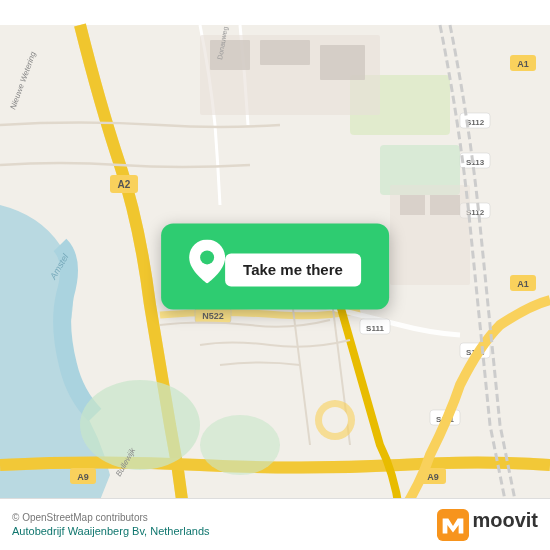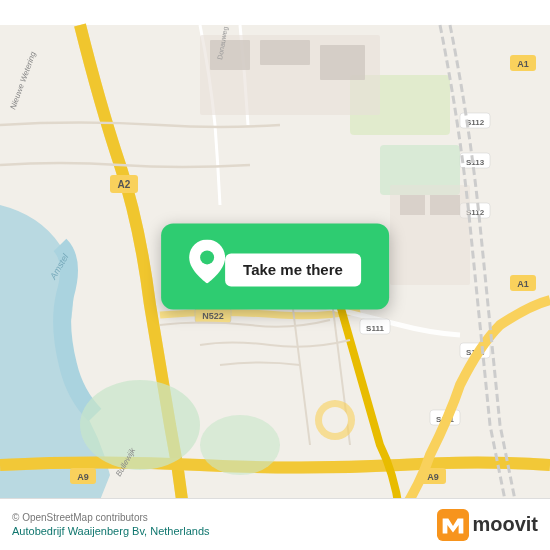--- a/index.html
+++ b/index.html
@@ -57,21 +57,21 @@
 
     #place-name {
       font-size: 11px;
       color: #0f766e;
       font-weight: 500;
       margin-top: 2px;
     }
 
     #moovit-logo {
       display: flex;
-      align-items: center;
+      align-items: flex-start;
       gap: 3px;
     }
 
     #moovit-text {
       font-size: 20px;
       font-weight: bold;
       color: #333;
     }
 
     #moovit-icon {

